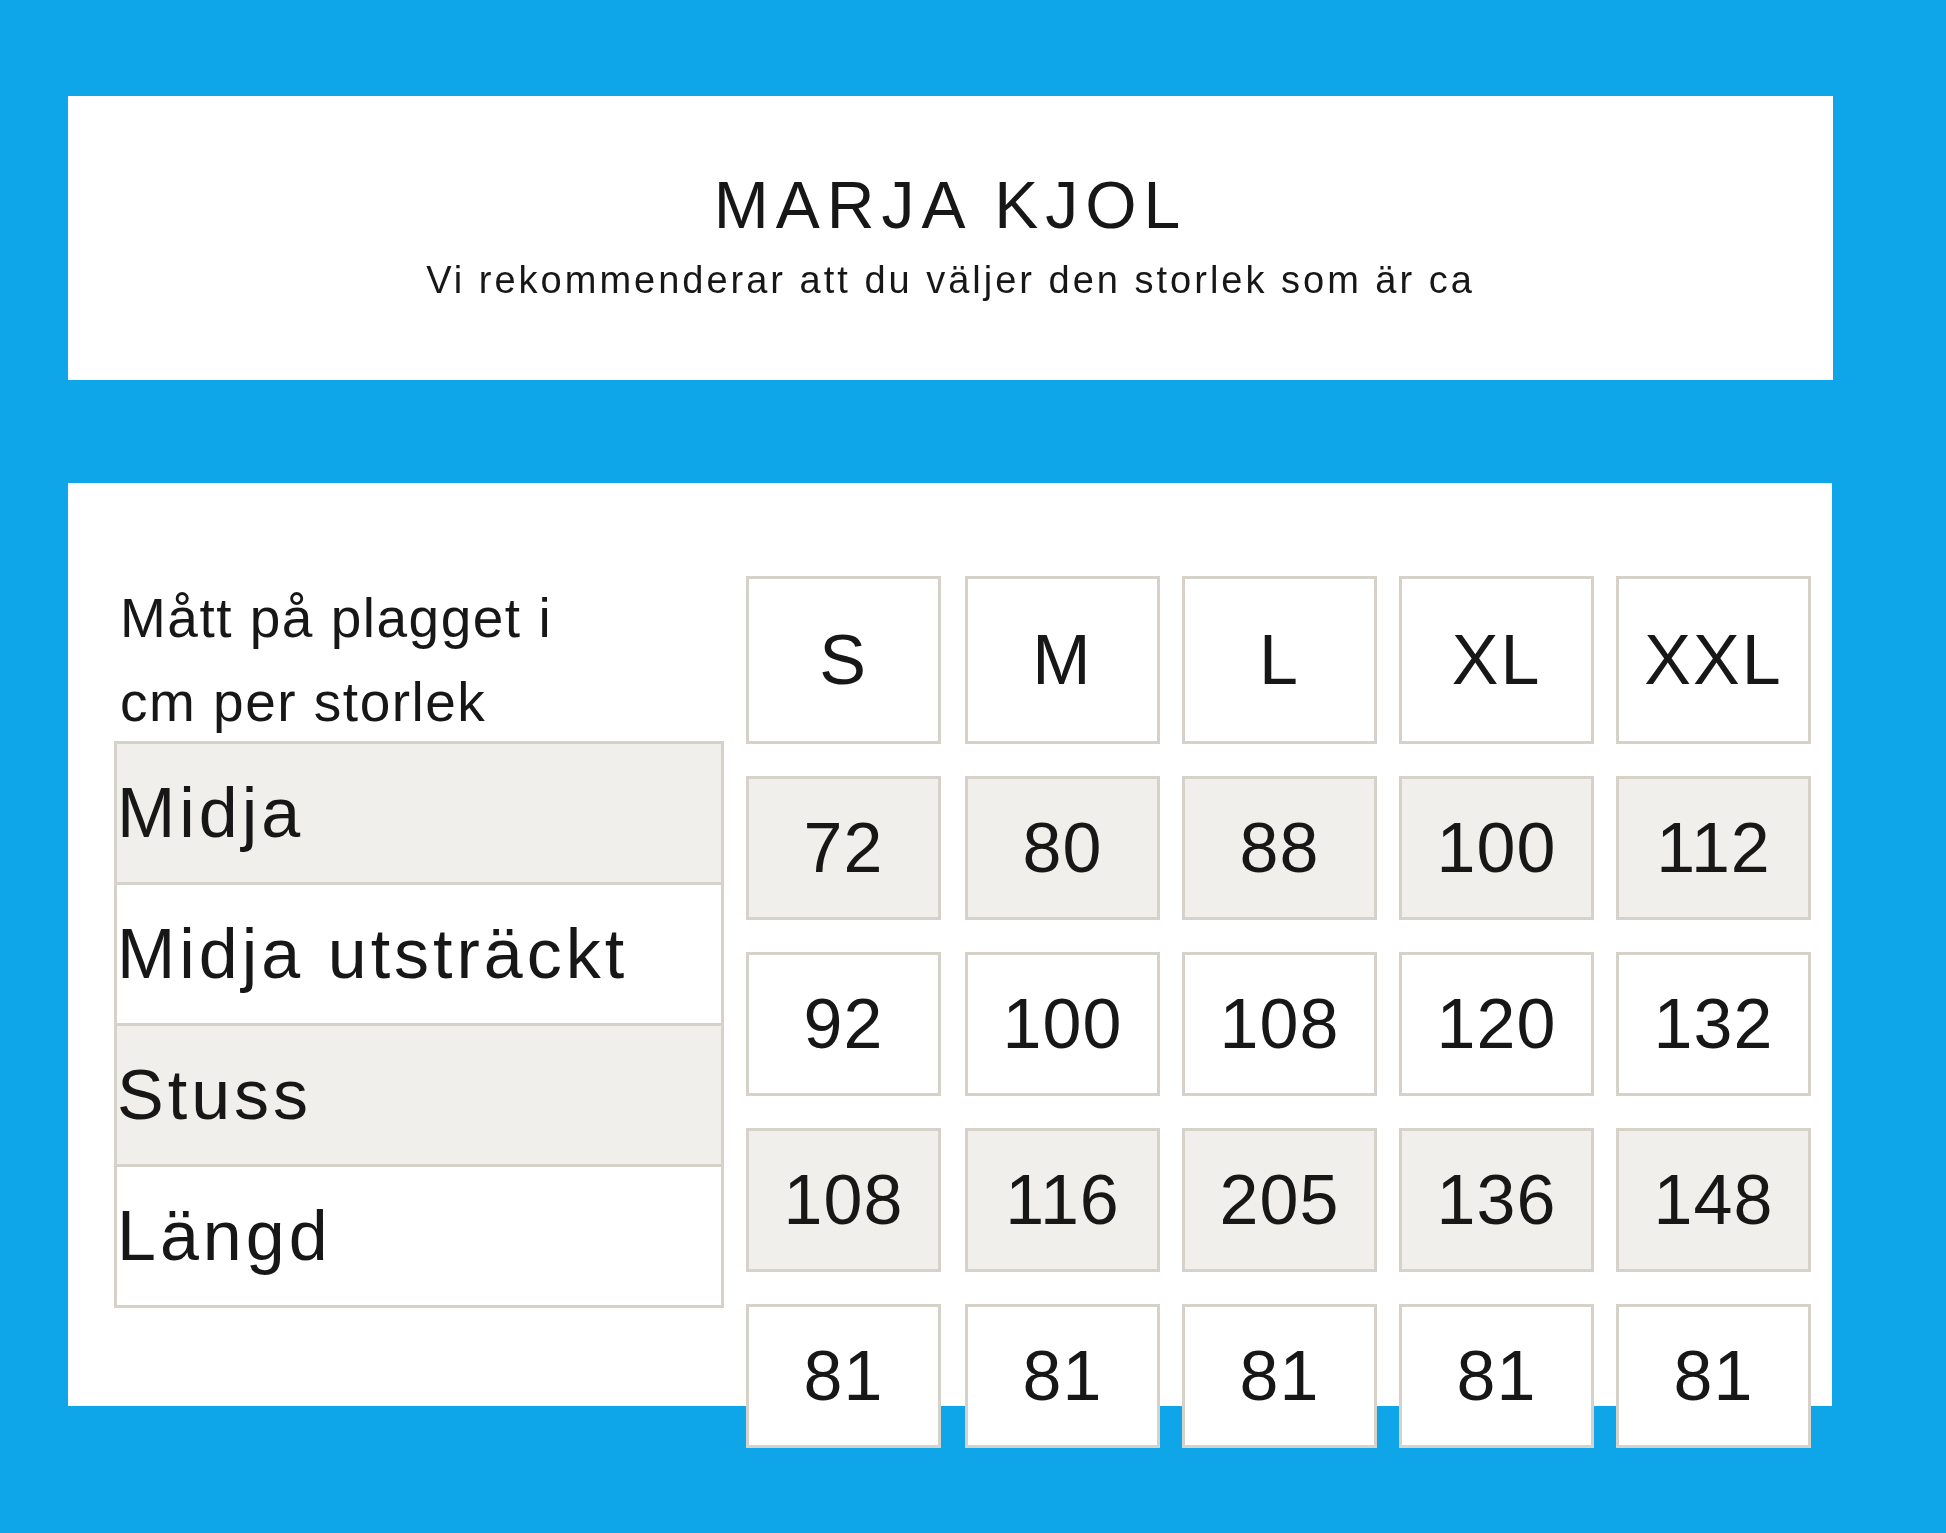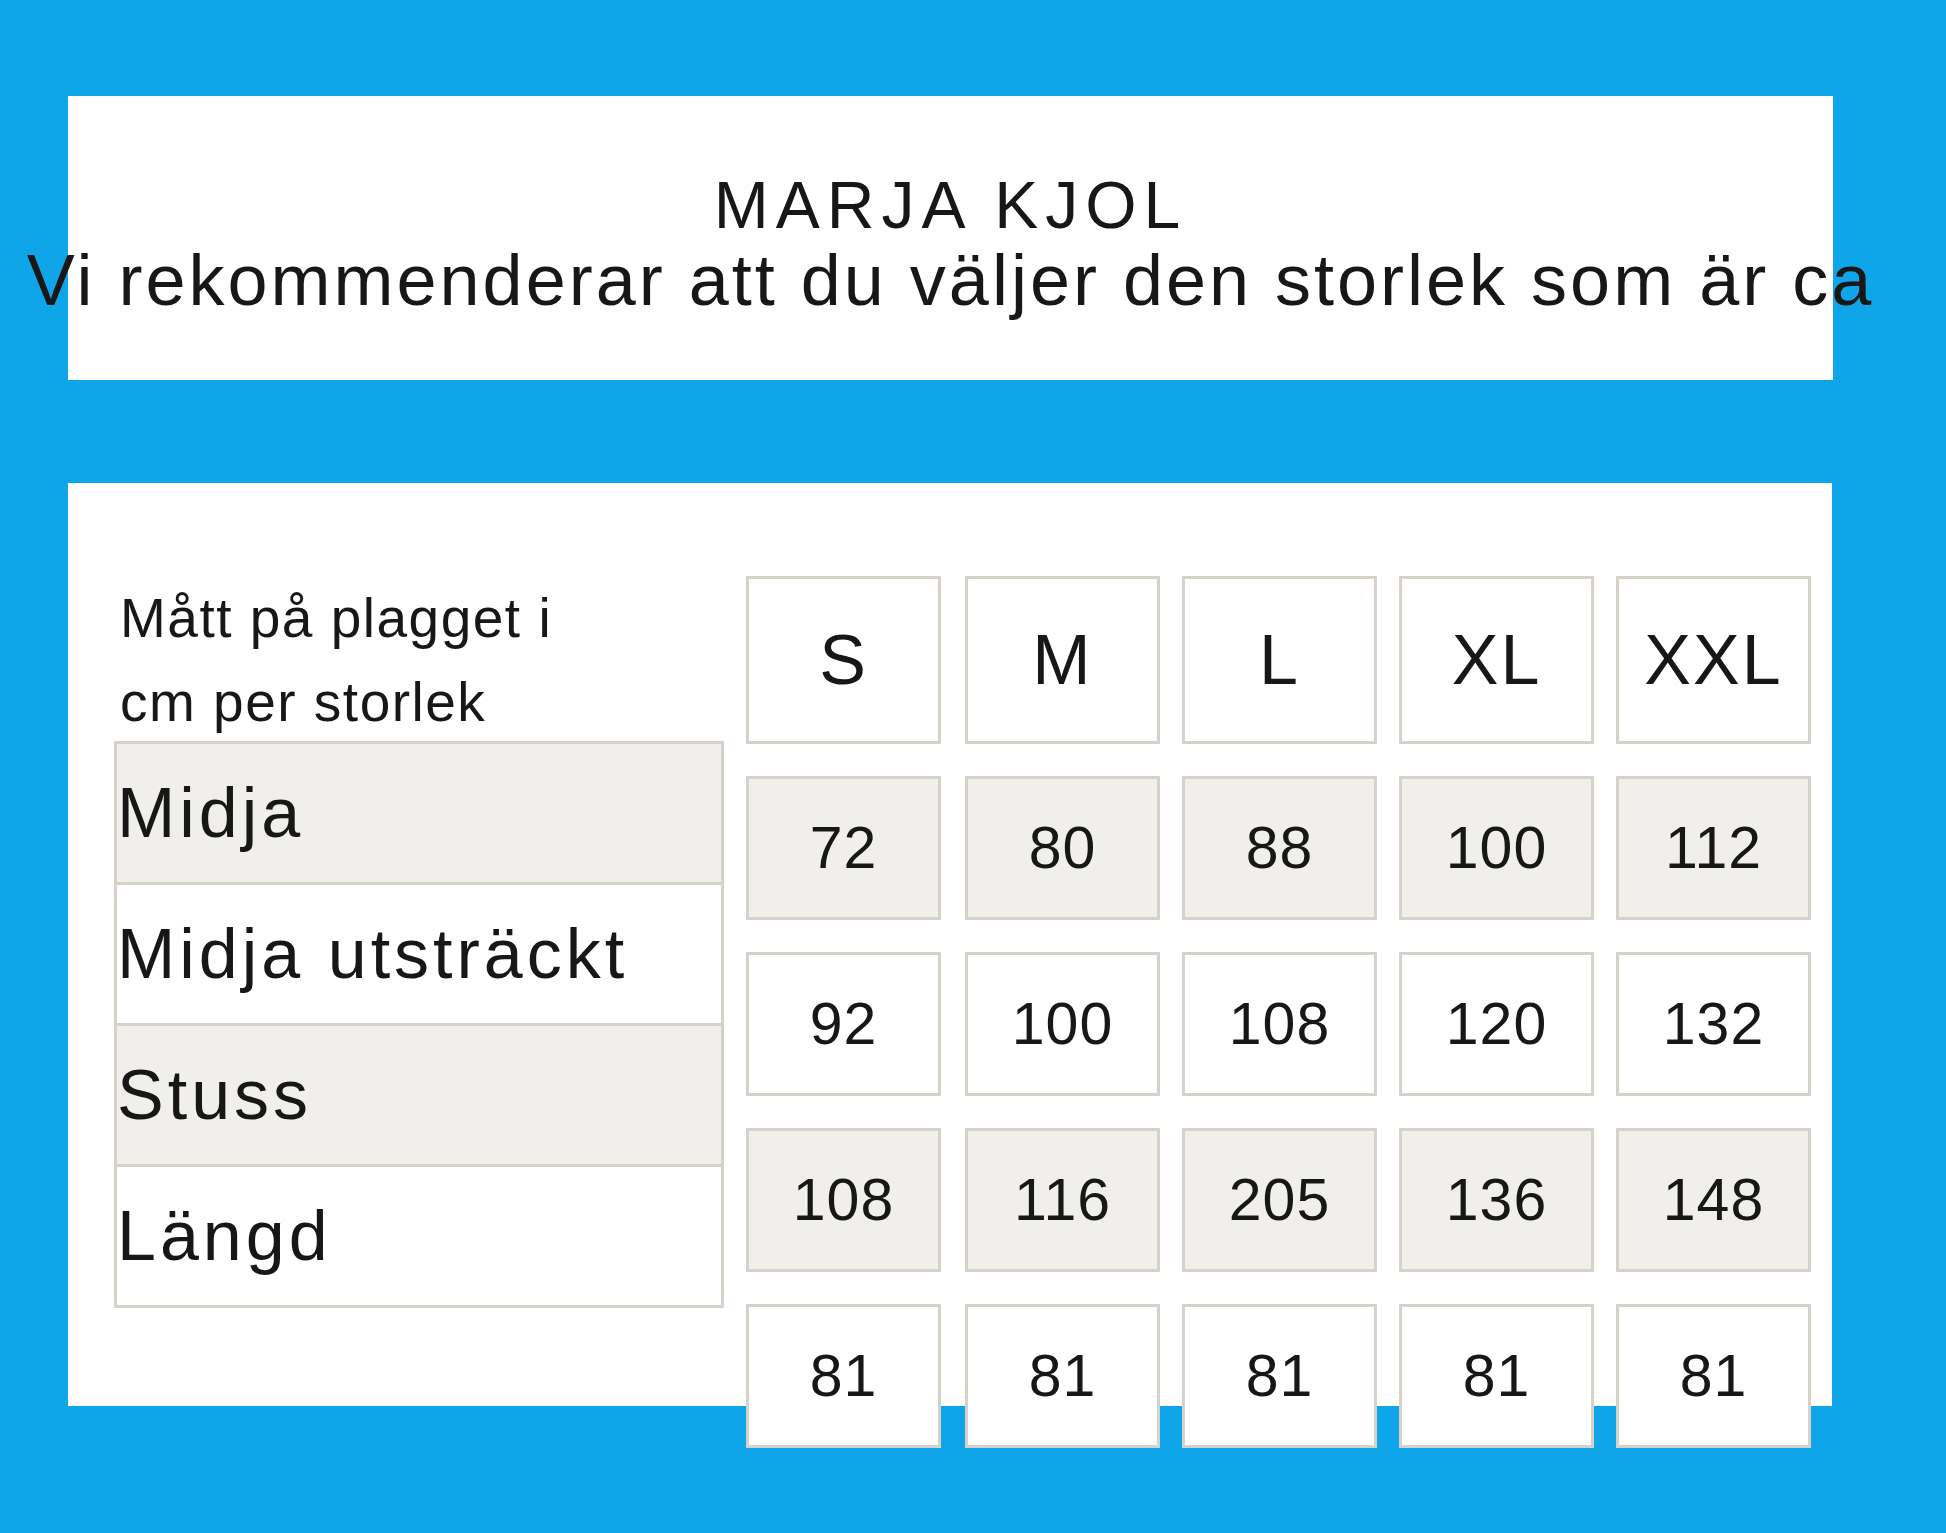--- a/index.html
+++ b/index.html
@@ -31,21 +31,21 @@
   .title {
     margin: 0;
     font-size: 66px;
     font-weight: 400;
     letter-spacing: 7px;
     line-height: 84px;
     white-space: nowrap;
   }
   .sub {
     margin: 0;
-    font-size: 72px;
+    font-size: 38px;
     font-weight: 400;
     letter-spacing: 3px;
     line-height: 67px;
     white-space: nowrap;
   }
   
   .table-card {
     left: 68px; top: 483px;
     width: 1764px; height: 923px;
   }
@@ -80,21 +80,21 @@
     justify-content: center;
   }
   .cell:first-child { margin-top: 0; }
   .size-col .cell:first-child { height: 168px; }
   .shade { background: #f0efec; }
   .head {
     font-size: 70px;
     letter-spacing: 2px;
   }
   .num {
-    font-size: 59px;
+    font-size: 70px;
     letter-spacing: 1px;
     margin-top: 32px;
   }
   .lbl {
     justify-content: flex-start;
     font-size: 70px;
     letter-spacing: 4px;
     white-space: nowrap;
   }
 </style>

